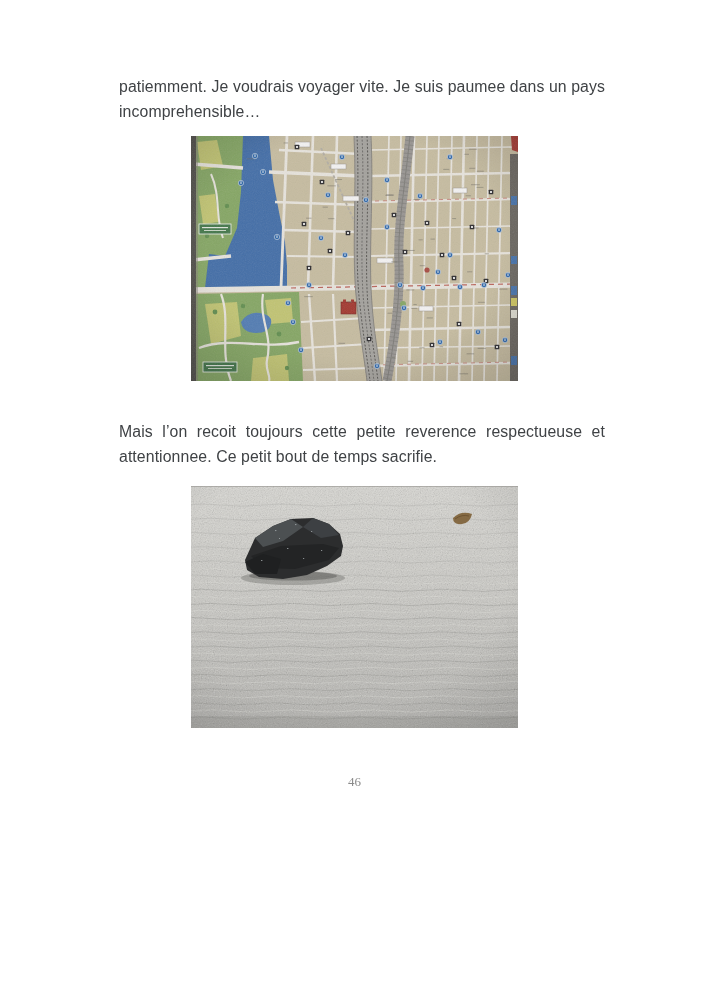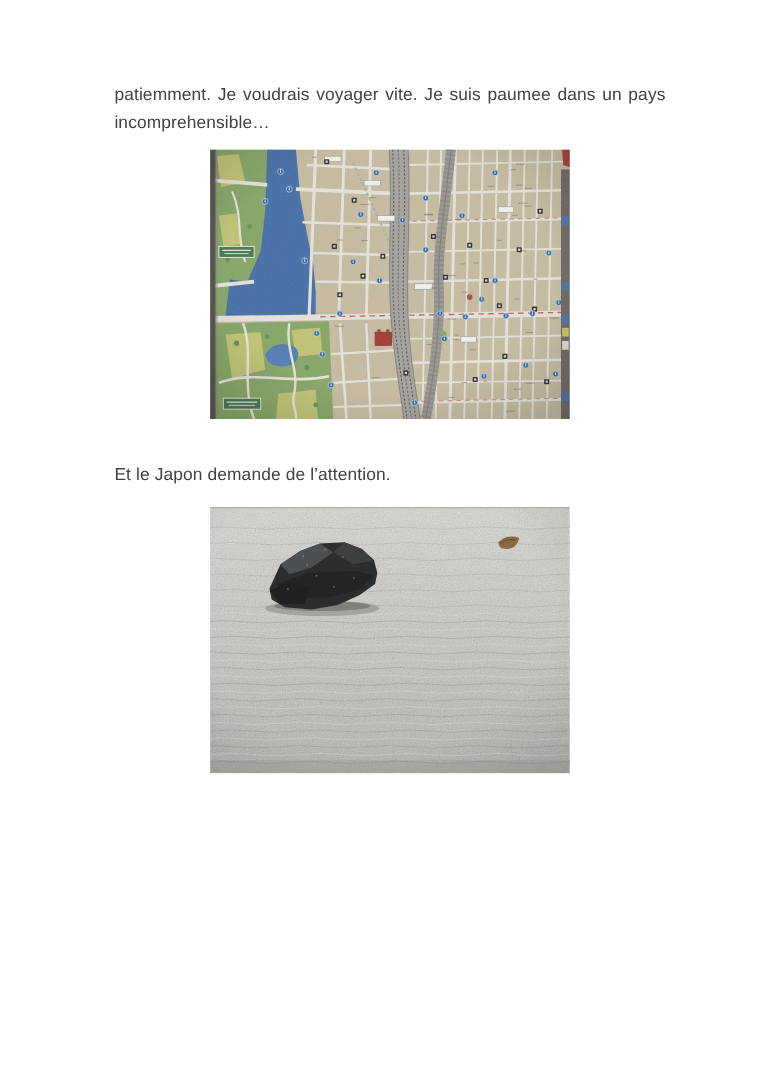--- a/index.html
+++ b/index.html
@@ -1,19 +1,19 @@
 <!DOCTYPE html>
 <html><head>
 <meta charset="utf-8">
 <style>
   html,body{margin:0;padding:0;background:#ffffff;}
   .page{position:relative;width:709px;height:992px;background:#ffffff;overflow:hidden;
         font-family:"Liberation Sans","DejaVu Sans",sans-serif;}
   .content{padding:74px 104px 0 104px;}
-  .content p{margin:0 0 12px 0;font-size:15.8px;line-height:25px;color:#3f4245;
+  .content p{margin:0 0 12px 15px;font-size:15.8px;line-height:25px;color:#3f4245;
              text-align:justify;letter-spacing:0.1px;}
   figure{margin:0;padding:0;}
   .photo{display:block;margin:0 auto;line-height:0;}
   .photo-map{width:327px;height:245px;margin:8px auto 38px auto;}
   .photo-zen{width:327px;height:242px;margin:17px auto 0 auto;}
   .photo svg{display:block;}
   .photo-map svg{filter:saturate(0.9) contrast(0.96);}
   footer.pagefoot{margin-top:44px;text-align:center;}
   .pagenum{font-family:"Liberation Serif","DejaVu Serif",serif;font-size:13px;color:#8a8a8a;}
 </style>
@@ -449,21 +449,21 @@
           <rect width="5" height="245" fill="#504e49"></rect>
           <rect x="5" width="2" height="245" fill="#8a867c" opacity="0.5"></rect>
         </g>
 
         <rect width="327" height="245" fill="#6e6a5e" opacity="0.05"></rect>
         <rect width="327" height="245" filter="url(#grainMap)"></rect>
         <rect width="327" height="245" fill="url(#vig)"></rect>
       </svg>
     </figure>
 
-    <p>Et le Japon demande de l’attention.</p>
+    <p>Mais l’on recoit toujours cette petite reverence respectueuse et attentionnee. Ce petit bout de temps sacrifie.</p>
 
     <figure class="photo photo-zen">
       <svg width="327" height="242" viewBox="0 0 327 242" xmlns="http://www.w3.org/2000/svg">
         <defs>
           <linearGradient id="grav" x1="0" y1="0" x2="0" y2="1">
             <stop offset="0" stop-color="#d8d7d2"></stop>
               <stop offset="0.5" stop-color="#c9c8c3"></stop>
               <stop offset="1" stop-color="#b2b1ad"></stop>
           </linearGradient>
           <radialGradient id="vig2" cx="45%" cy="40%" r="85%">
@@ -541,13 +541,16 @@
           </g>
         </g>
 
         <rect y="230" width="327" height="12" fill="#8a8985" opacity="0.22"></rect>
         <rect width="327" height="242" fill="url(#vig2)"></rect>
         <rect width="327" height="1" fill="#8b8a86" opacity="0.5"></rect>
       </svg>
     </figure>
   </main>
 
+  <footer class="pagefoot">
+    <span class="pagenum">46</span>
+  </footer>
 </div>
 
 </body></html>

